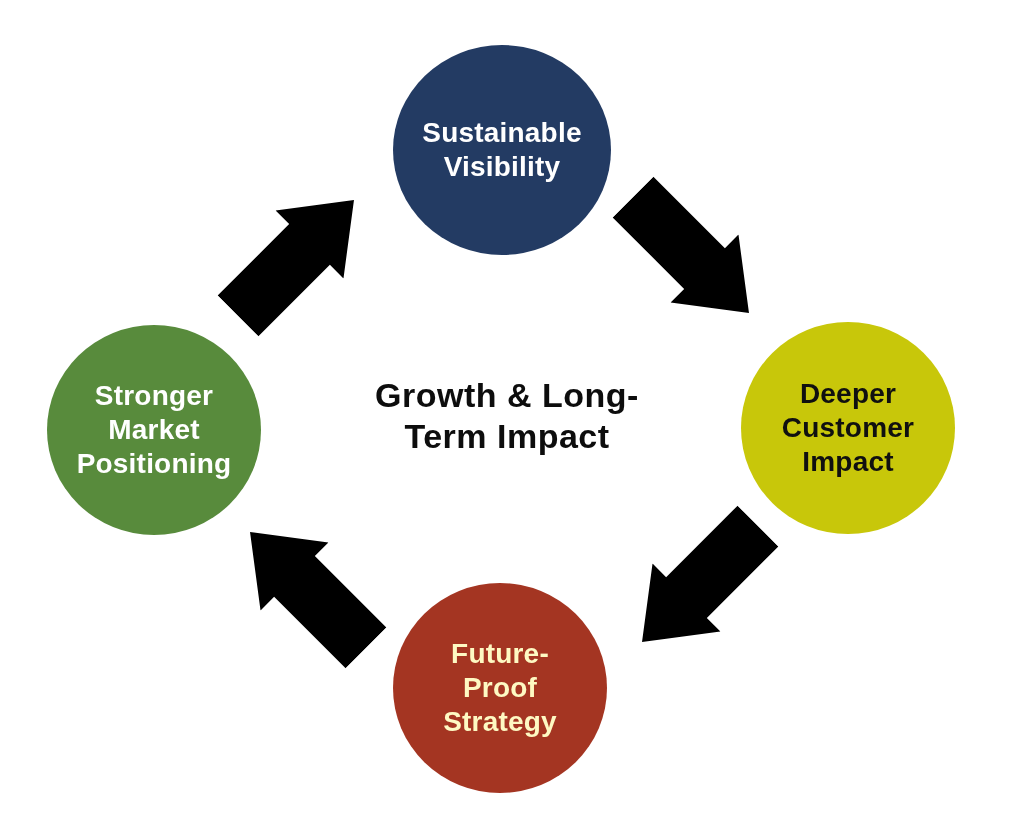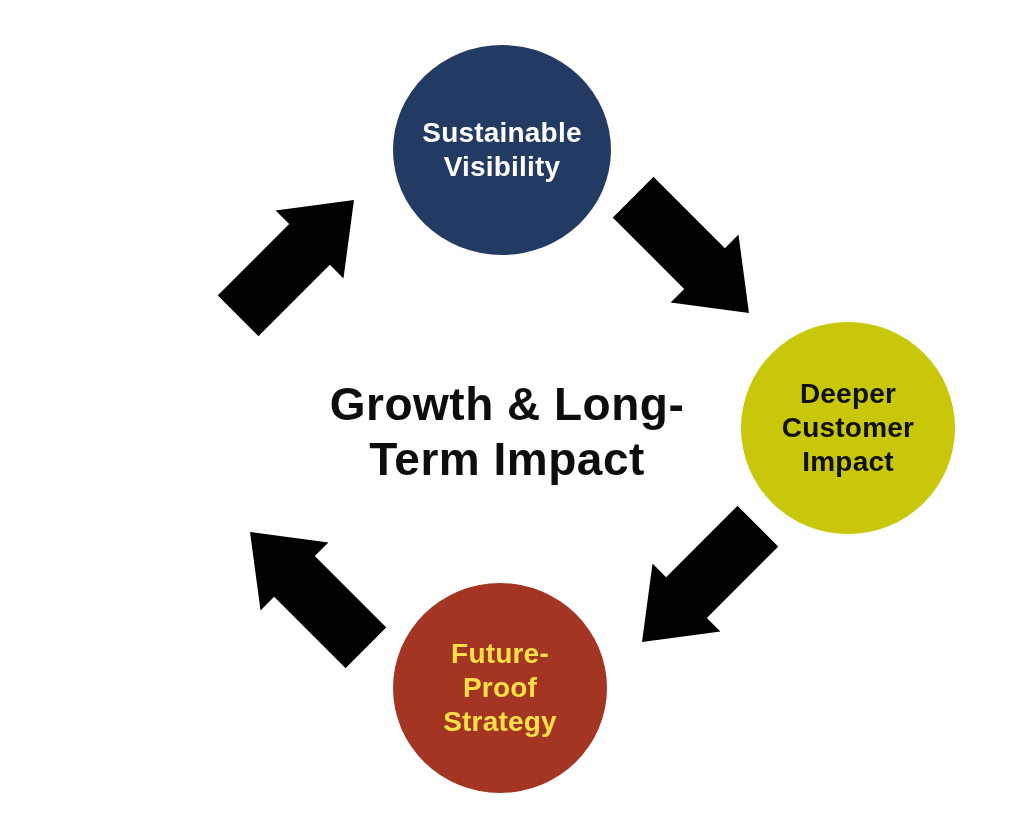--- a/index.html
+++ b/index.html
@@ -32,29 +32,29 @@
     padding: 0 8px;
   }
   .node-top    { left: 393px; top: 45px;  width: 218px; height: 210px; }
   .node-right  { left: 741px; top: 322px; width: 214px; height: 212px; }
   .node-bottom { left: 393px; top: 583px; width: 214px; height: 210px; }
   .node-left   { left: 47px;  top: 325px; width: 214px; height: 210px; }
 
   .center-title {
     position: absolute;
     left: 312px;
-    top: 372px;
+    top: 356px;
     width: 390px;
     height: 120px;
     display: flex;
     align-items: center;
     justify-content: center;
     text-align: center;
     font-weight: 700;
-    font-size: 46px;
+    font-size: 34px;
     line-height: 1.2;
     color: #0d0d0d;
     white-space: pre-line;
     letter-spacing: 0.5px;
   }
 
   .arrow {
     position: absolute;
     width: 164px;
     height: 96px;
@@ -75,25 +75,30 @@
 Visibility</div>
   </div>
 
   <div class="node node-right" style="background-color: rgb(200, 199, 10);">
     <div class="node-label" style="color: rgb(16, 16, 16);">Deeper
 Customer
 Impact</div>
   </div>
 
   <div class="node node-bottom" style="background-color: rgb(164, 53, 34);">
-    <div class="node-label" style="color: #fde047;">Future-
+    <div class="node-label" style="color: #fef9c3;">Future-
 Proof
 Strategy</div>
   </div>
 
+  <div class="node node-left" style="background-color: rgb(88, 139, 60);">
+    <div class="node-label" style="color: rgb(255, 255, 255);">Stronger
+Market
+Positioning</div>
+  </div>
 
   <div class="center-title" style="color: rgb(13, 13, 13);">Growth &amp; Long-
 Term Impact</div>
 
   <div class="arrow arrow-lt">
     <svg viewBox="0 0 120 70" preserveAspectRatio="none">
       <polygon points="0,14 74,14 74,0 120,35 74,70 74,56 0,56" fill="#000000"></polygon>
     </svg>
   </div>
 

